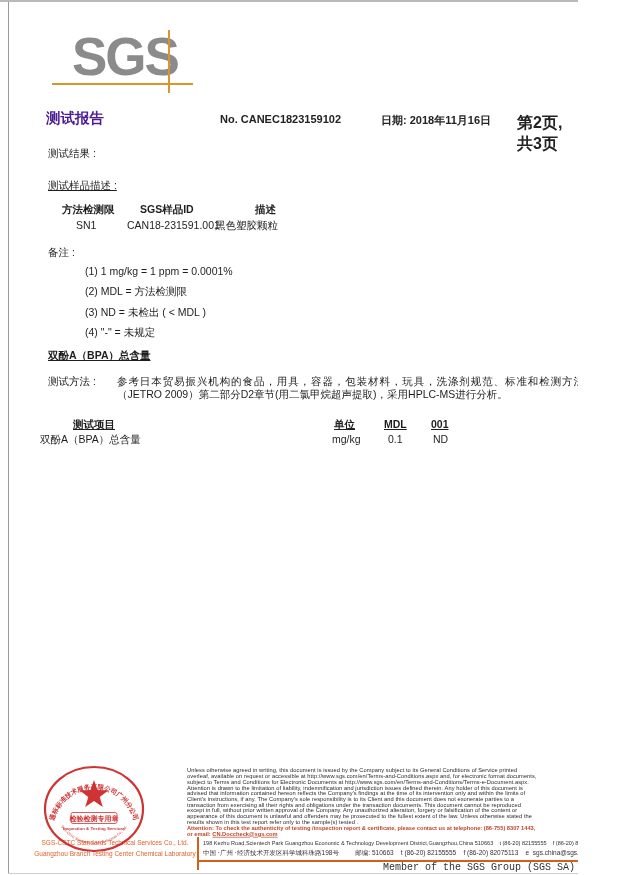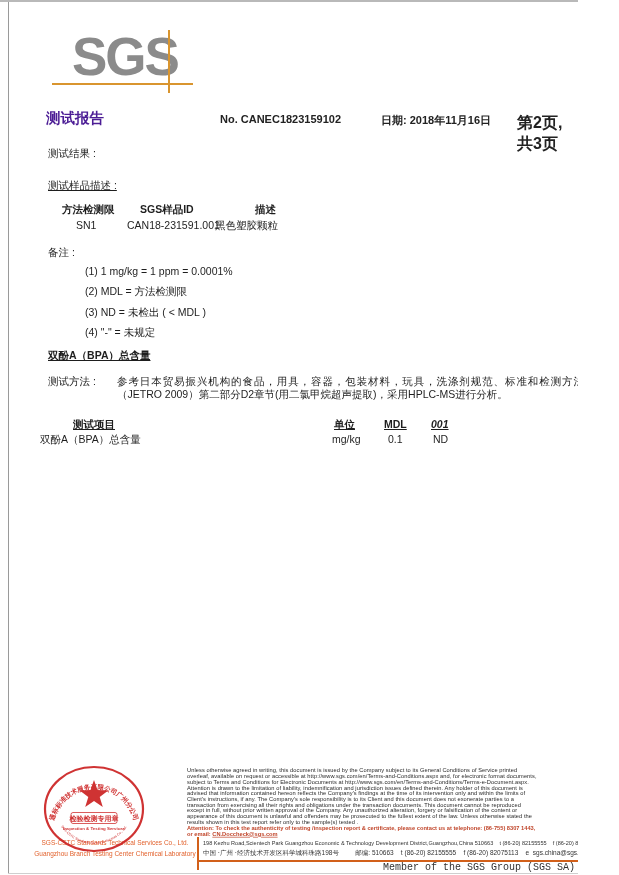--- a/index.html
+++ b/index.html
@@ -16,21 +16,21 @@
   .cross-h{left:52px;top:83px;width:141px;height:2px;background:#d9952f;}
   .cross-v{left:168px;top:30px;width:2px;height:63px;background:#d9952f;}
   .doc-title{left:46px;top:109px;font-size:14.5px;font-weight:bold;color:#4c1d95;}
   .report-no{left:220px;top:113px;font-size:11px;font-weight:bold;}
   .date{left:381px;top:113px;font-size:11px;font-weight:bold;text-align:center;}
   .page-info{left:517px;top:113px;font-size:16px;font-weight:bold;}
   
   .t{font-size:10.5px;color:#1e1e1e;}
   .b{font-weight:bold;}
   .u{text-decoration:underline;}
-  .i{font-style:italic;}
+  .i{}
   .results-label{left:48px;top:147px;}
   .sample-title{left:48px;top:179px;}
   .st-h1{left:62px;top:203px;} .st-h2{left:140px;top:203px;} .st-h3{left:215px;top:203px;margin-left:40px;}
   .st-v1{left:76px;top:219px;} .st-v2{left:127px;top:219px;} .st-v3{left:215px;top:219px;}
   .remarks-label{left:48px;top:246px;}
   .rk0{left:85px;top:265px;} .rk1{left:85px;top:285px;} .rk2{left:85px;top:306px;} .rk3{left:85px;top:326px;}
   .bpa-title{left:48px;top:349px;}
   .method-label{left:48px;top:375px;}
   .method-text{left:117px;top:375px;width:467px;line-height:13px;text-align:justify;}
   .rt-h1{left:48px;top:418px;margin-left:25px;} .rt-h2{left:334px;top:418px;} .rt-h3{left:384px;top:418px;} .rt-h4{left:431px;top:418px;}

